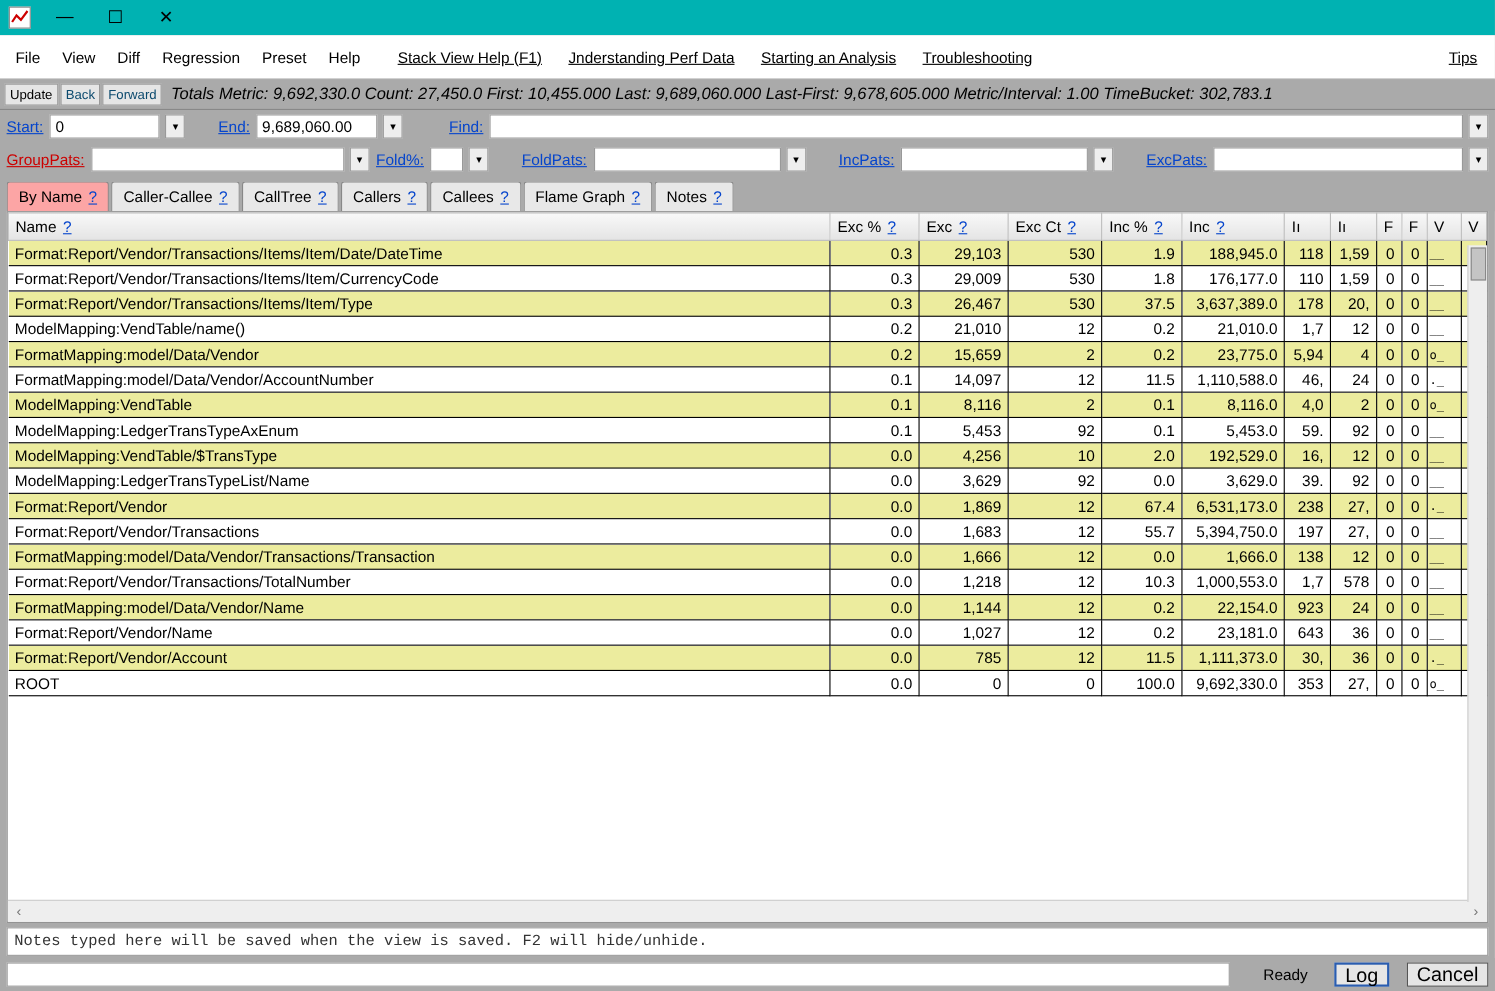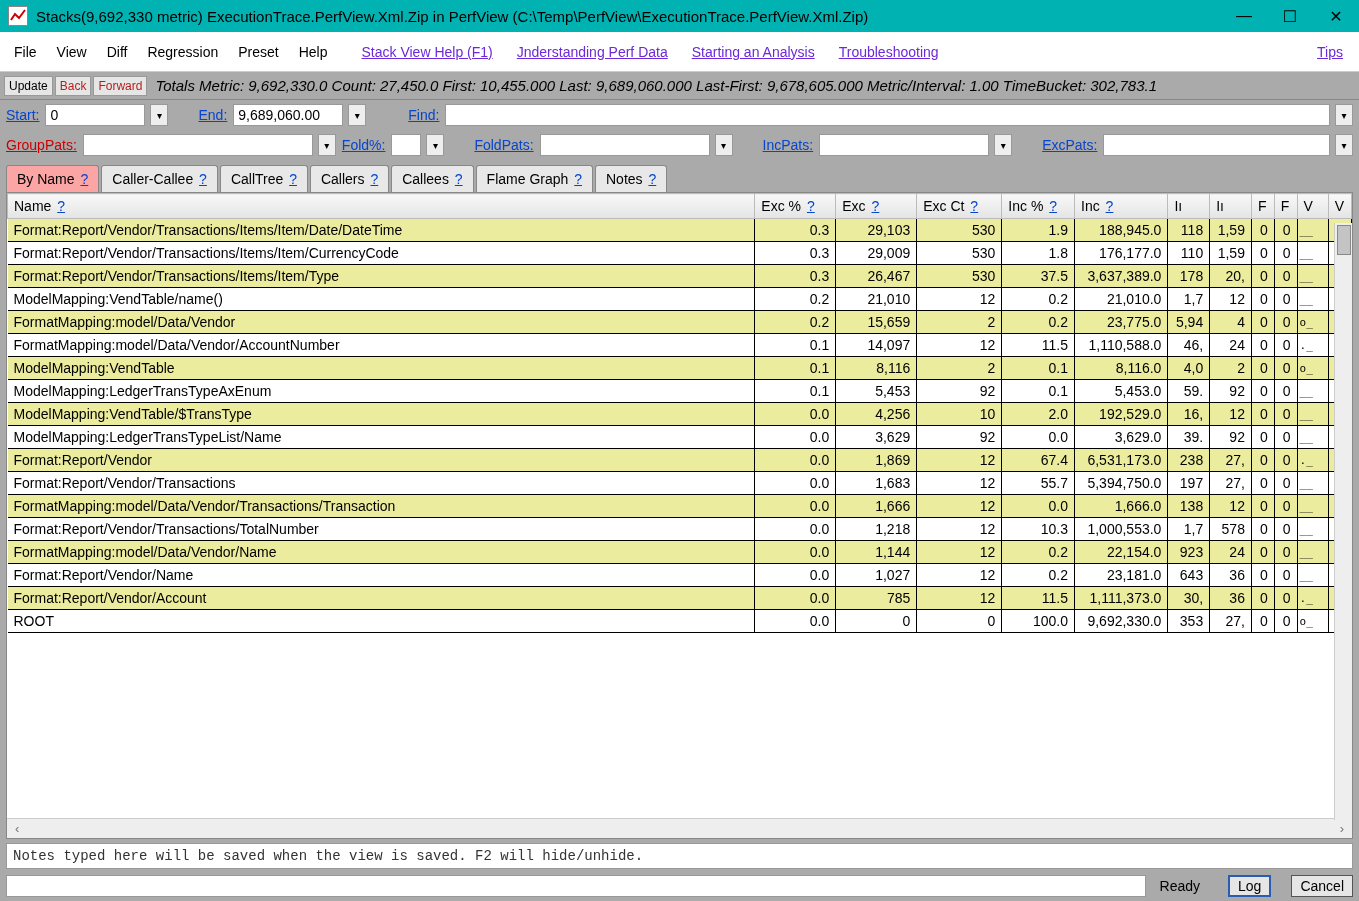--- a/index.html
+++ b/index.html
@@ -40,42 +40,42 @@
     background: #fff;
     height: 40px;
     display: flex;
     align-items: center;
     padding: 0 4px;
     font-size: 14px;
     border-bottom: 1px solid #ccc;
   }
   .menu-item { padding: 0 10px; }
   .menu-link {
-    color: #6d28d9;
+    color: #000000;
     text-decoration: underline;
     padding: 0 12px;
     white-space: nowrap;
   }
   
   .totals-bar {
     background: #aaa;
     height: 28px;
     display: flex;
     align-items: center;
     padding: 0 4px;
     font-size: 15px;
     color: #000;
     border-bottom: 1px solid #888;
   }
   .tot-btn {
     background: #e6e6e6; border: 1px solid #999; height: 20px;
     padding: 0 4px; font-size: 12px; margin-right: 2px;
     display:flex; align-items:center;
   }
-  .tot-btn.disabled { color: #b91c1c; }
+  .tot-btn.disabled { color: #0c4a6e; }
   .totals-text { margin-left: 6px; white-space: nowrap; overflow:hidden;font-style:italic; }
   
   .filter-row {
     background: #aaa;
     height: 30px;
     display: flex;
     align-items: center;
     padding: 0 6px;
     gap: 6px;
     font-size: 14px;
@@ -170,42 +170,41 @@
     height: 26px;
     font-family: "Consolas","Courier New",monospace;
     font-size: 14px;
     padding: 3px 6px;
     color: #333;
   }
   
   .status-bar {
     height: 30px; background:#aaa;
     display:flex; align-items:center; justify-content:flex-end;
-    padding: 0 6px; gap:0;
+    padding: 0 6px; gap:16px;
   }
   .status-input {
     flex:1; height:22px; background:#fff; border:1px solid #999; margin-right:6px;
   }
   .status-text { margin: 0 8px; font-size:14px; }
   .status-btn {
     background:#e6e6e6; border:1px solid #555; height:22px;
-    padding:0 8px; font-size:14px;margin-left:20px;
+    padding:0 8px; font-size:18px;
   }
   .status-btn.selected { border:2px solid #2a5db0; }
 </style>
 </head>
 <body>
 
 <div class="title-bar">
   <div class="title-icon">
     <svg width="16" height="16" viewBox="0 0 16 16">
         <polyline points="1,12 5,6 9,10 15,2" stroke="#c00" stroke-width="2" fill="none"></polyline>
       </svg>
   </div>
-  <div class="title-text">Stacks(9,692,330 metric) ExecutionTrace.PerfView.Xml.Zip in PerfView (C:\Temp\PerfView\ExecutionTrace.PerfView.Xml.Zip)</div>
   <div class="win-btns">
     <div class="win-btn">—</div>
     <div class="win-btn">☐</div>
     <div class="win-btn">✕</div>
   </div>
 </div>
 
 <div class="menu-bar">
   <span class="menu-item">File</span>
   <span class="menu-item">View</span>

